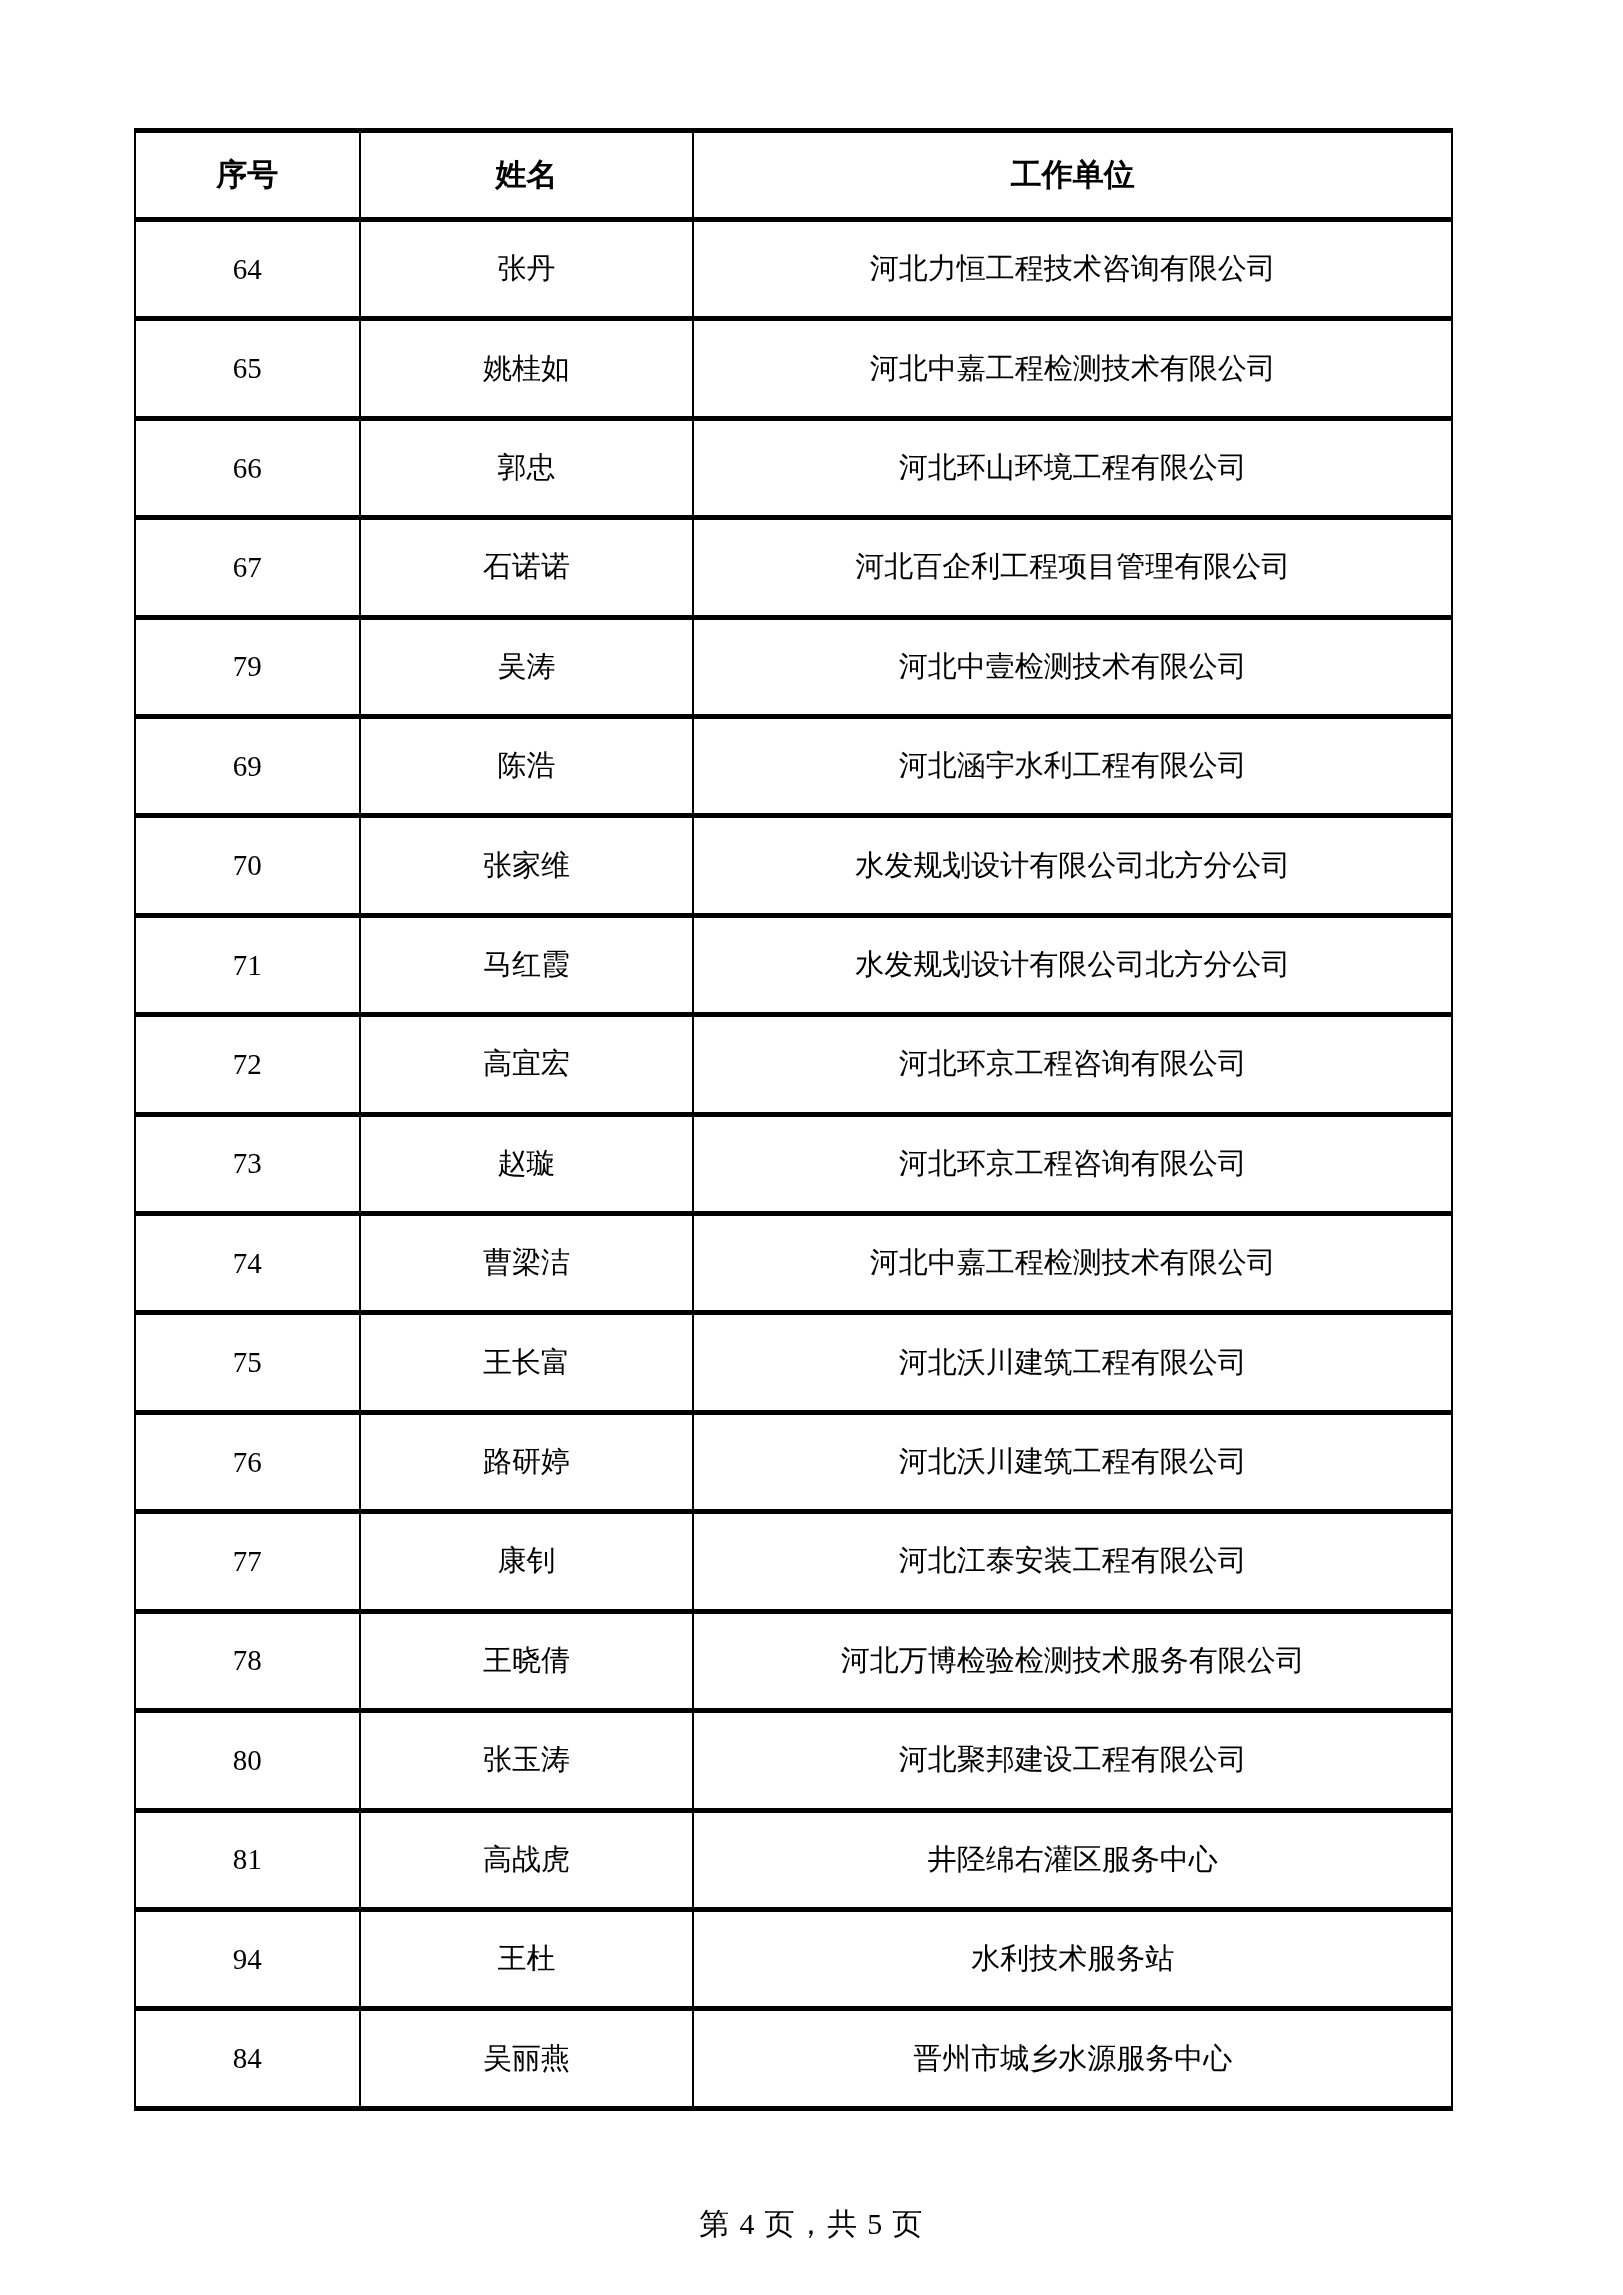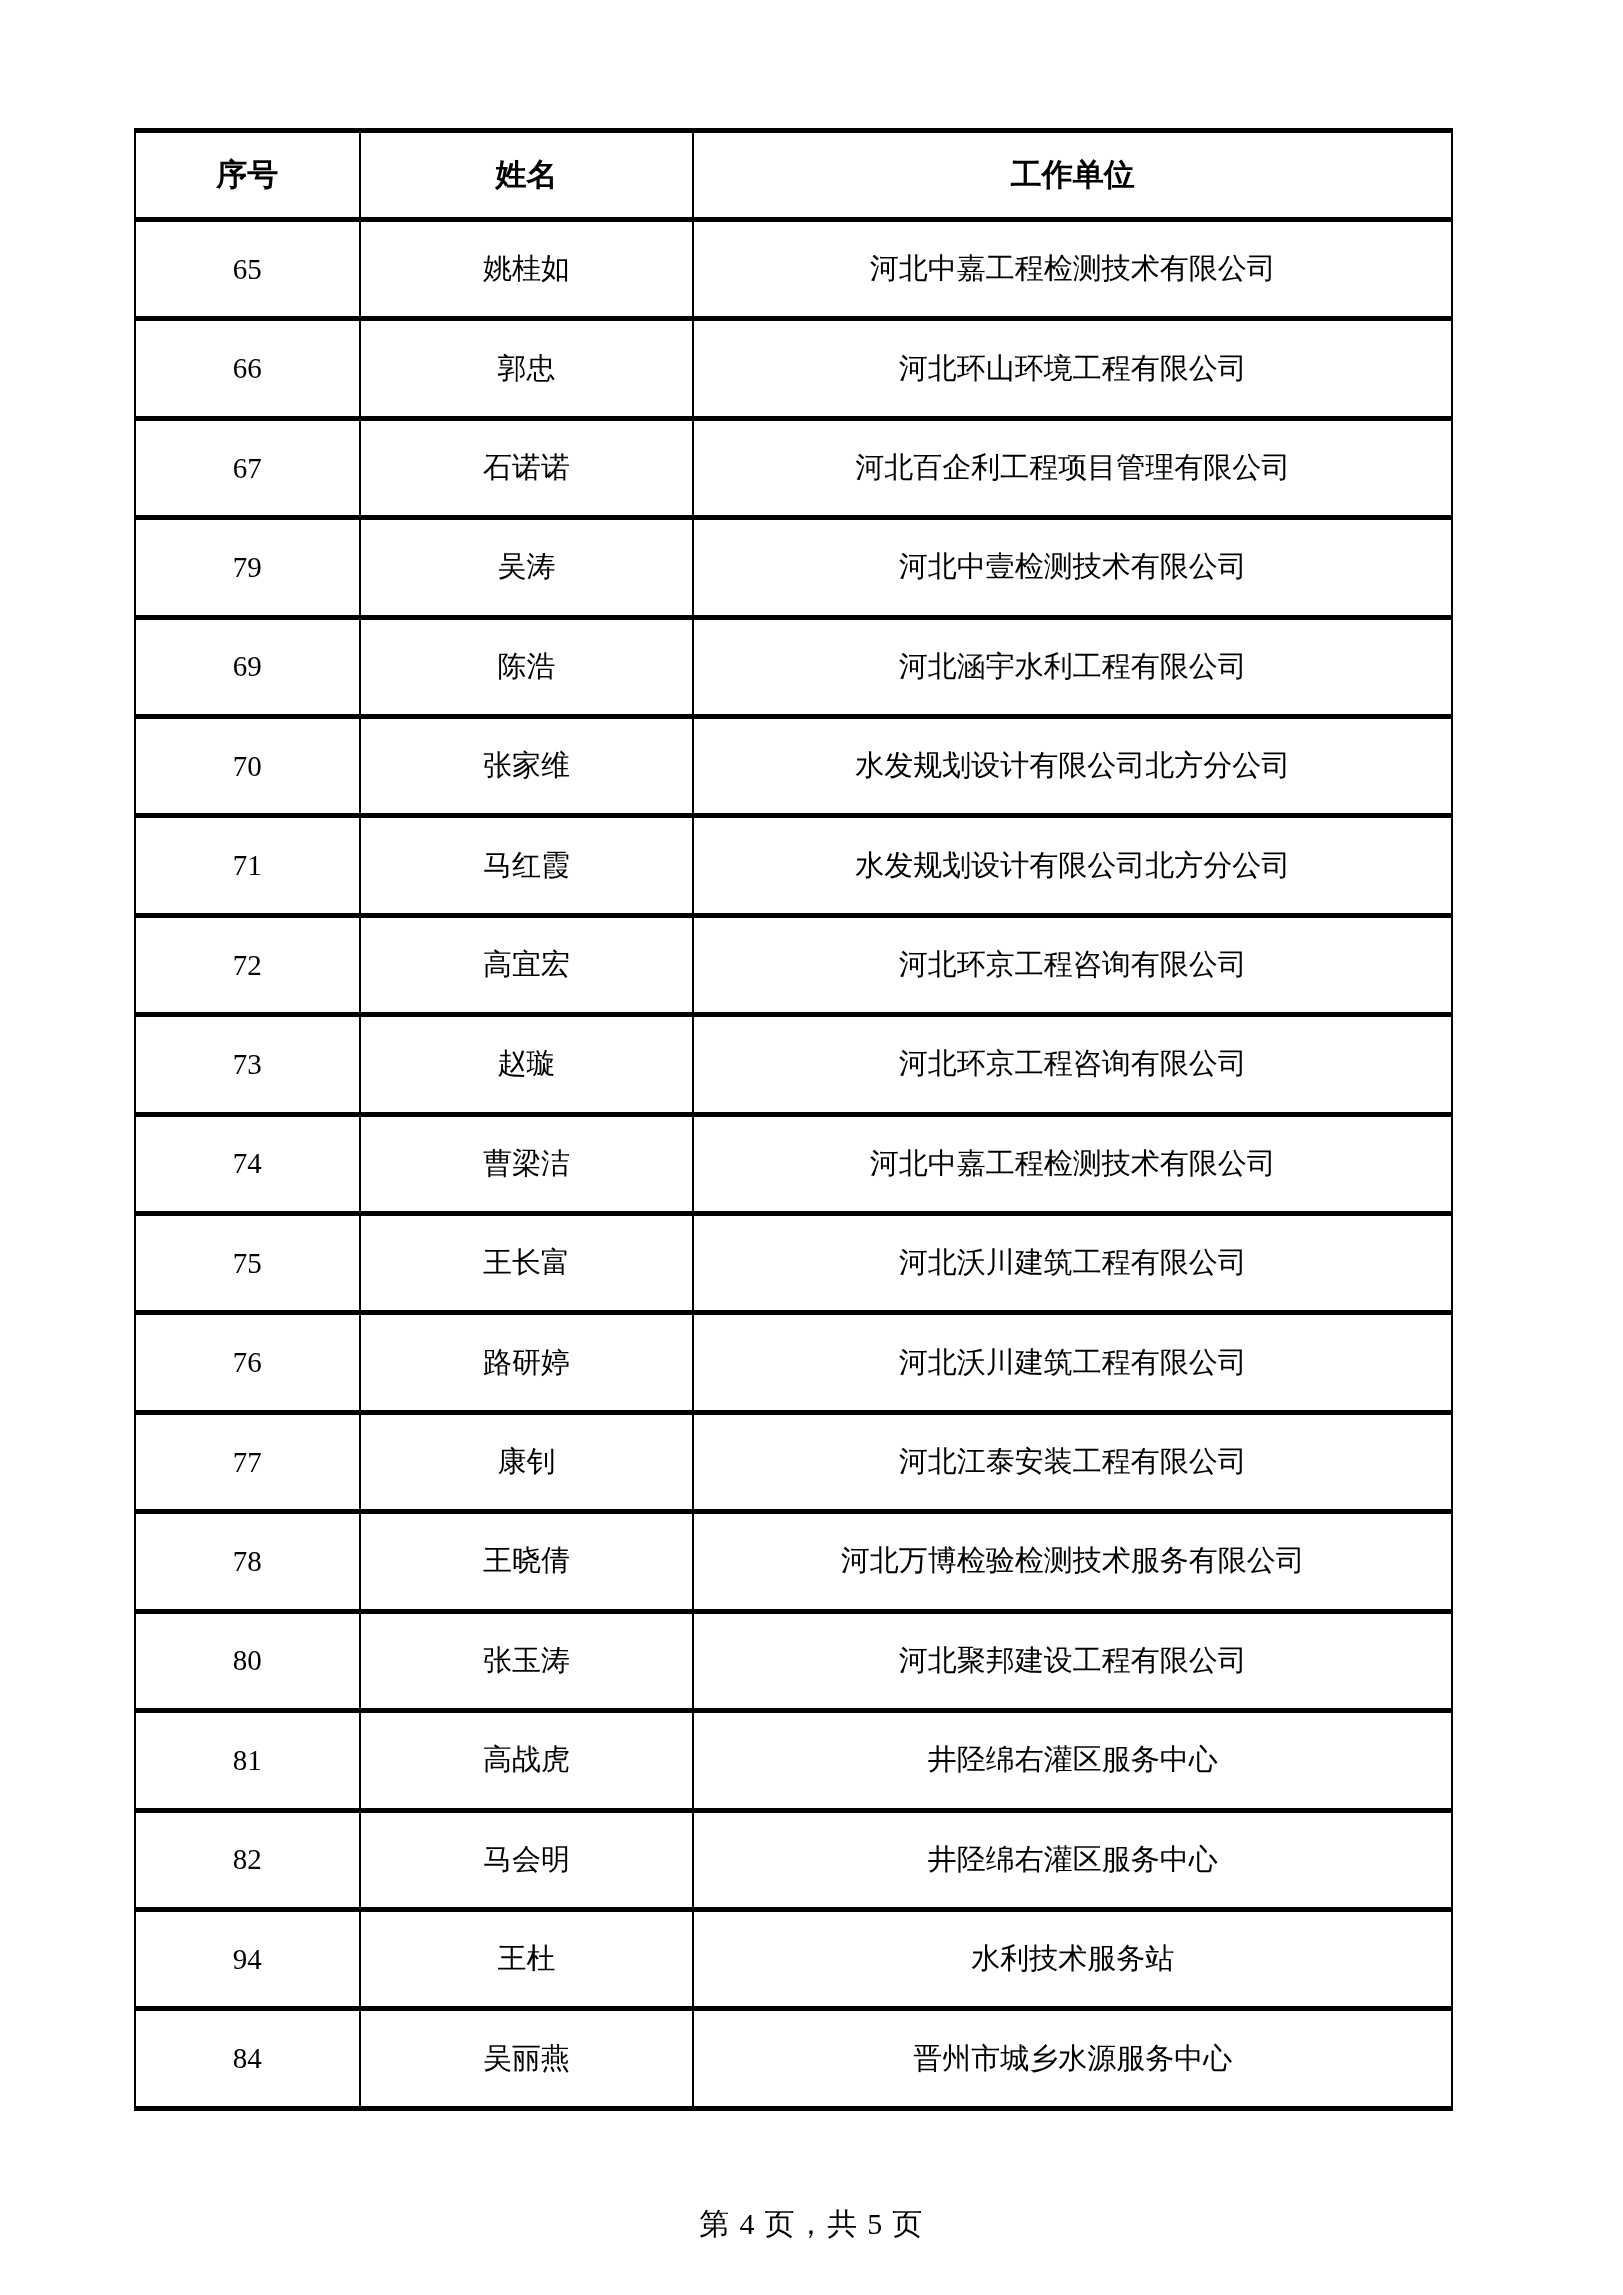--- a/index.html
+++ b/index.html
@@ -68,20 +68,25 @@
     </colgroup>
     <thead>
       <tr>
         <th>序号</th>
         <th>姓名</th>
         <th>工作单位</th>
       </tr>
     </thead>
     <tbody>
 
+    <tr>
+          <td>64</td>
+          <td>张丹</td>
+          <td>河北力恒工程技术咨询有限公司</td>
+        </tr>
         <tr>
           <td>65</td>
           <td>姚桂如</td>
           <td>河北中嘉工程检测技术有限公司</td>
         </tr>
         <tr>
           <td>66</td>
           <td>郭忠</td>
           <td>河北环山环境工程有限公司</td>
         </tr>
@@ -149,25 +154,20 @@
           <td>80</td>
           <td>张玉涛</td>
           <td>河北聚邦建设工程有限公司</td>
         </tr>
         <tr>
           <td>81</td>
           <td>高战虎</td>
           <td>井陉绵右灌区服务中心</td>
         </tr>
         <tr>
-          <td>82</td>
-          <td>马会明</td>
-          <td>井陉绵右灌区服务中心</td>
-        </tr>
-        <tr>
           <td>94</td>
           <td>王杜</td>
           <td>水利技术服务站</td>
         </tr>
         <tr>
           <td>84</td>
           <td>吴丽燕</td>
           <td>晋州市城乡水源服务中心</td>
         </tr>
       </tbody>

